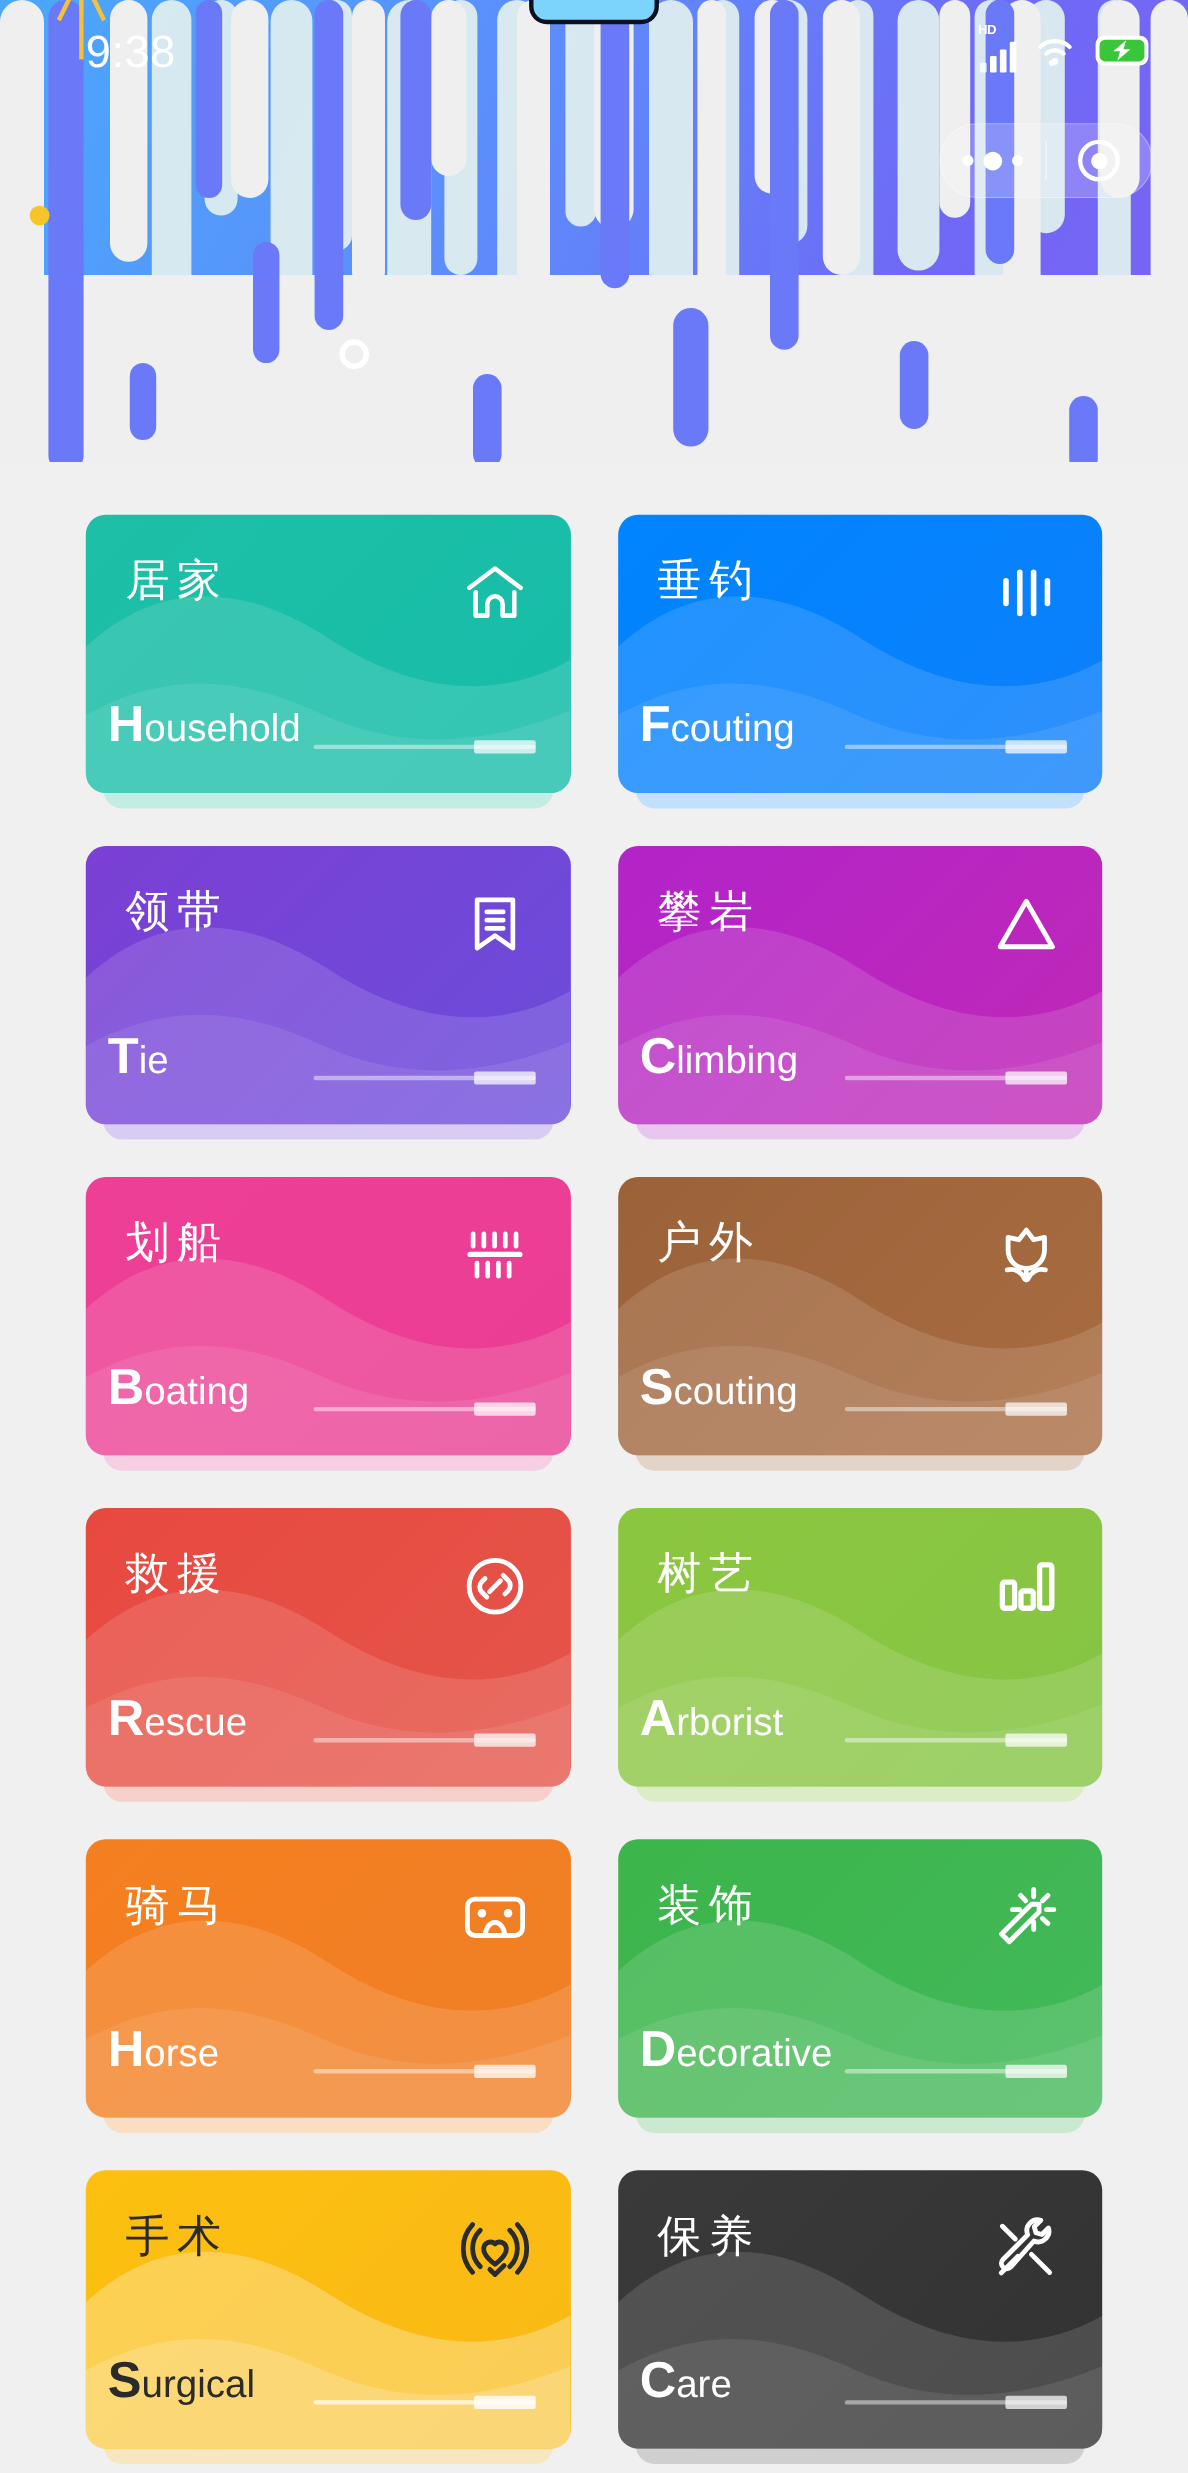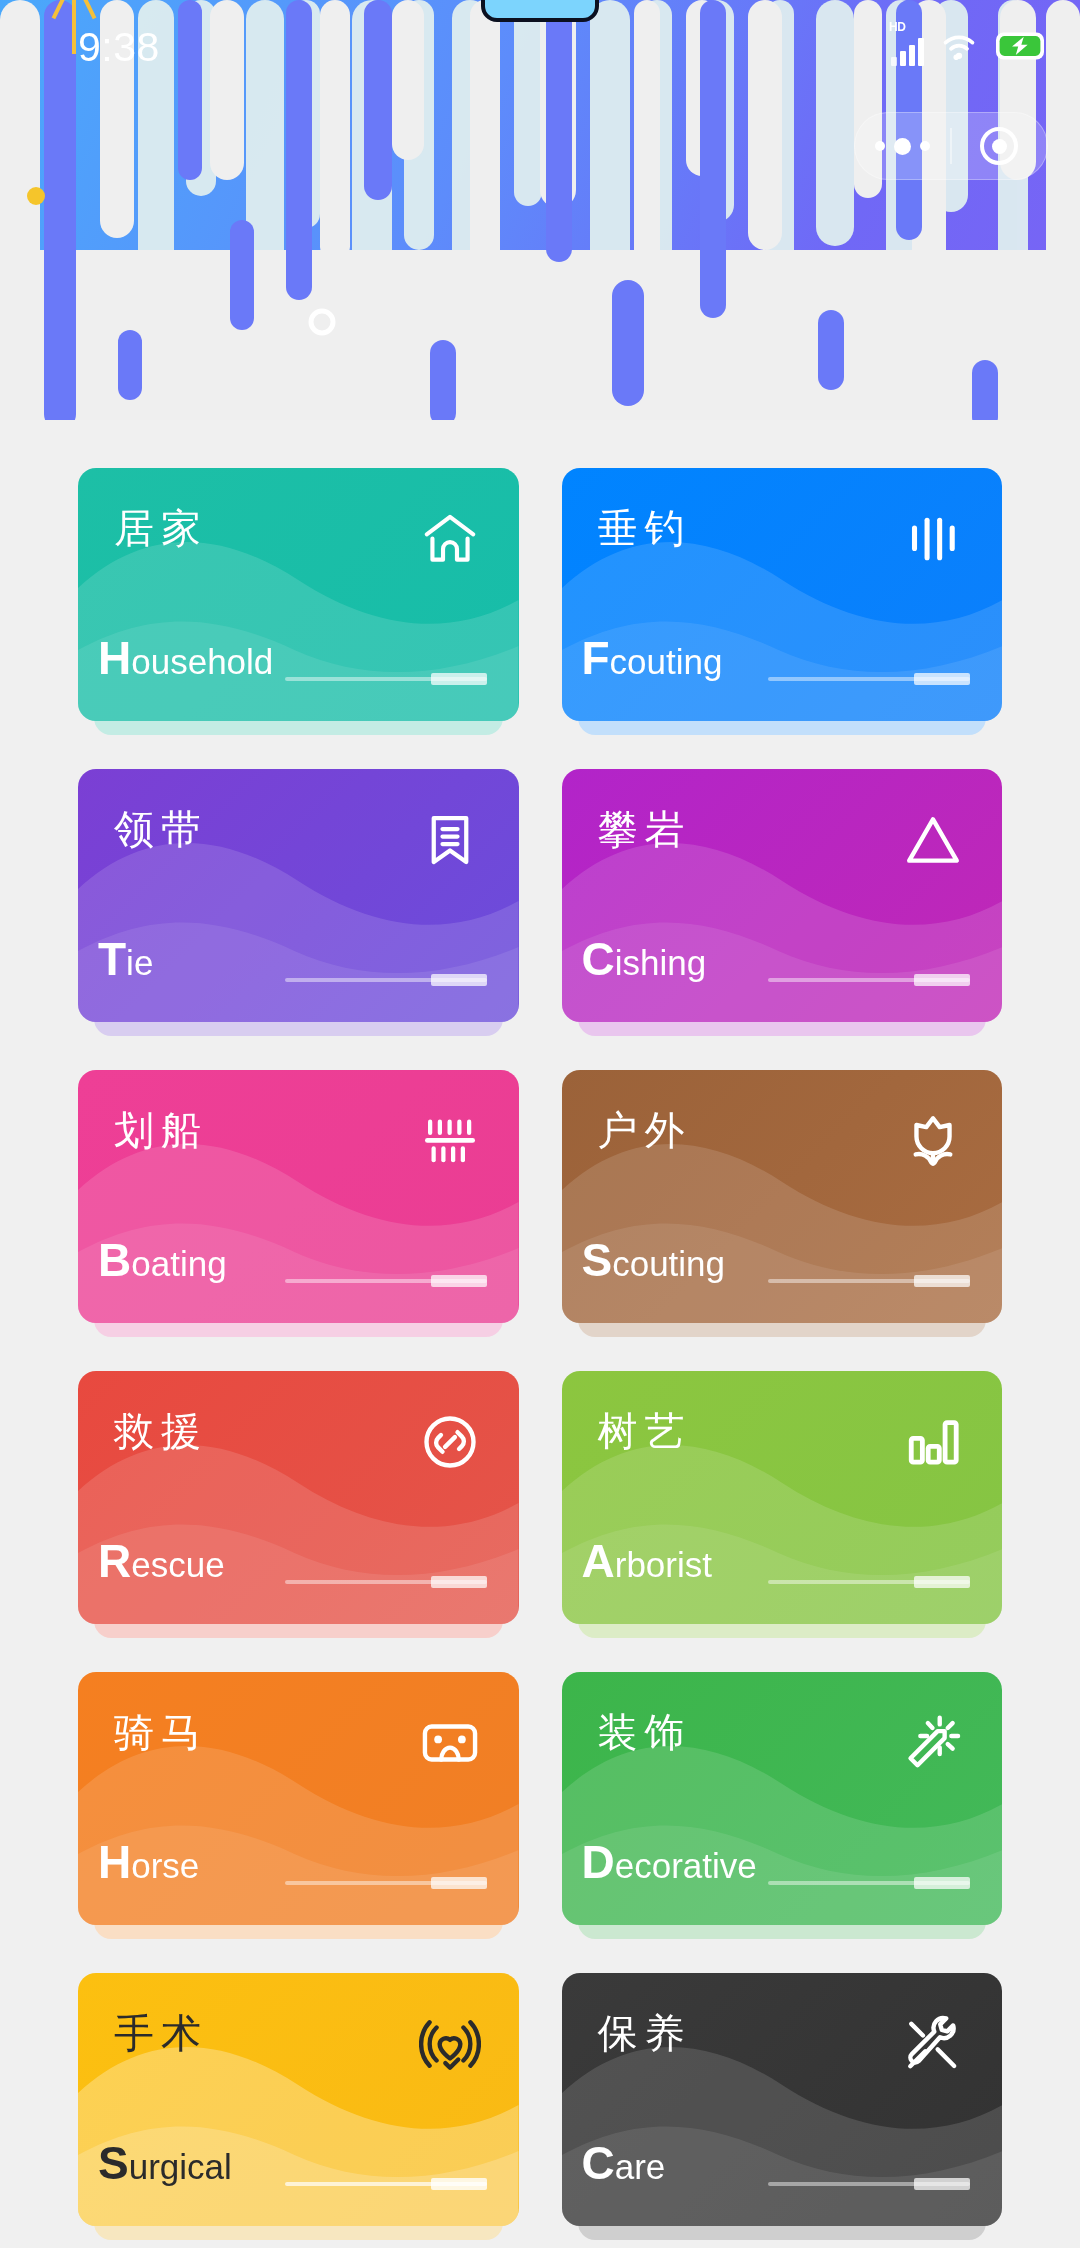--- a/index.html
+++ b/index.html
@@ -304,21 +304,21 @@
           <svg class="card-wave" viewBox="0 0 460 253" preserveAspectRatio="none">
             <path d="M0 120 C70 58 150 62 230 112 C310 162 390 170 460 132 L460 253 L0 253Z" fill="#ffffff" opacity="0.13"></path>
             <path d="M0 182 C80 140 150 148 226 182 C300 214 380 210 460 178 L460 253 L0 253Z" fill="#ffffff" opacity="0.091"></path>
           </svg>
           <div class="cn">攀岩</div>
           <div class="icon-box" style="color: rgb(255, 255, 255);">
             <svg width="62" height="62" viewBox="0 0 24 24" fill="none" stroke="currentColor" stroke-width="1.7" stroke-linecap="round" stroke-linejoin="round">
               <path d="M12 4 21.2 20H2.8z"></path>
             </svg>
           </div>
-          <div class="en"><b>C</b><span>ishing</span></div>
+          <div class="en"><b>C</b><span>limbing</span></div>
           <div class="rule">
             <div class="rule-fill"></div>
           </div>
         </div>
       </div>
       <div class="card-wrap">
         <div class="card-shadow" style="background: rgb(246, 207, 228);"></div>
         <div class="card light" style="background: linear-gradient(135deg, rgb(238, 63, 150) 0%, rgb(234, 61, 147) 100%);">
           <svg class="card-wave" viewBox="0 0 460 253" preserveAspectRatio="none">
             <path d="M0 120 C70 58 150 62 230 112 C310 162 390 170 460 132 L460 253 L0 253Z" fill="#ffffff" opacity="0.13"></path>

